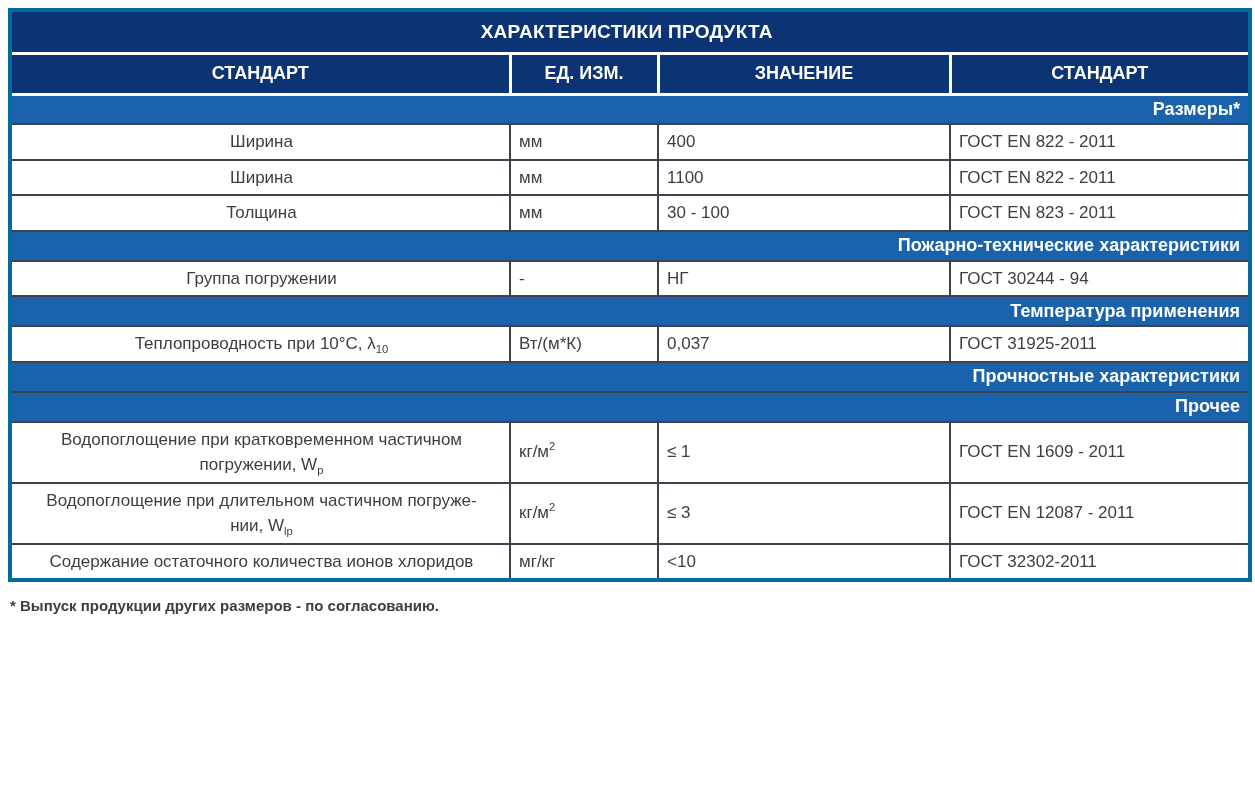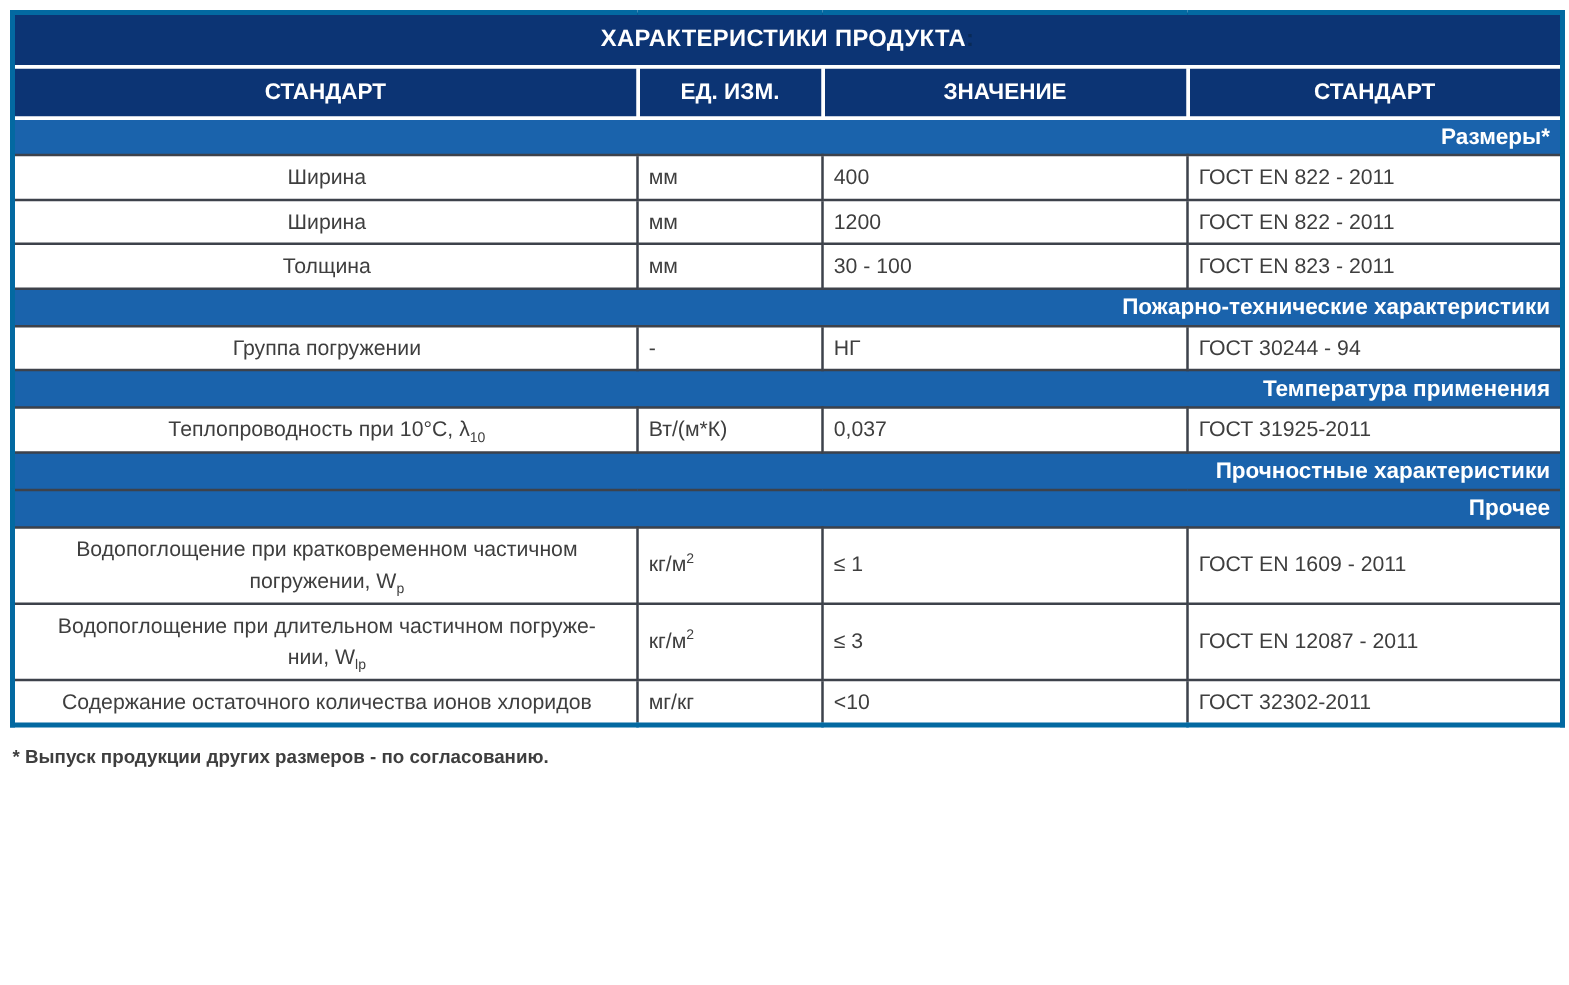--- a/index.html
+++ b/index.html
@@ -106,21 +106,21 @@
         </tr>
         <tr class="data">
           <td class="param">Ширина</td>
           <td class="unit">мм</td>
           <td class="value">400</td>
           <td class="standard">ГОСТ EN 822 - 2011</td>
         </tr>
         <tr class="data">
           <td class="param">Ширина</td>
           <td class="unit">мм</td>
-          <td class="value">1200</td>
+          <td class="value">1100</td>
           <td class="standard">ГОСТ EN 822 - 2011</td>
         </tr>
         <tr class="data">
           <td class="param">Толщина</td>
           <td class="unit">мм</td>
           <td class="value">30 - 100</td>
           <td class="standard">ГОСТ EN 823 - 2011</td>
         </tr>
         <tr>
           <td colspan="4" class="section-cell">Пожарно-технические характеристики</td>

